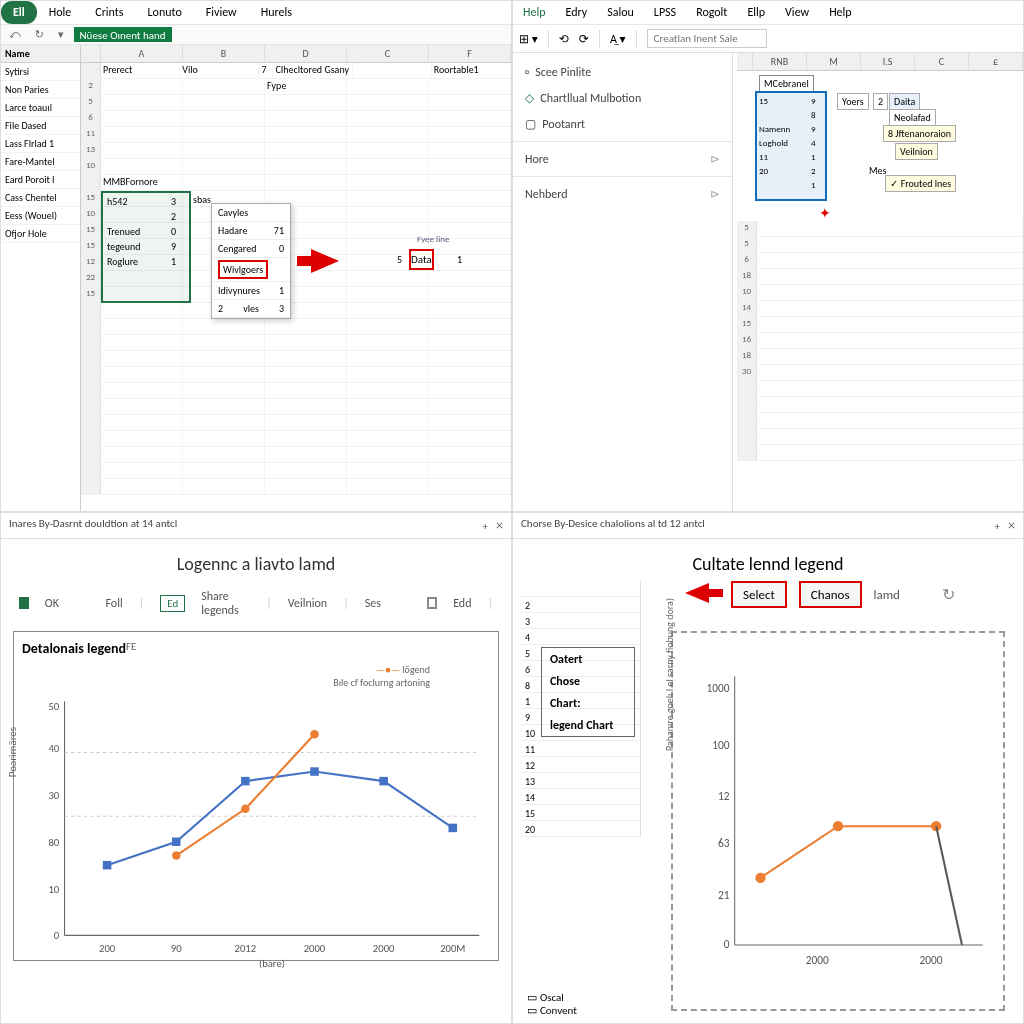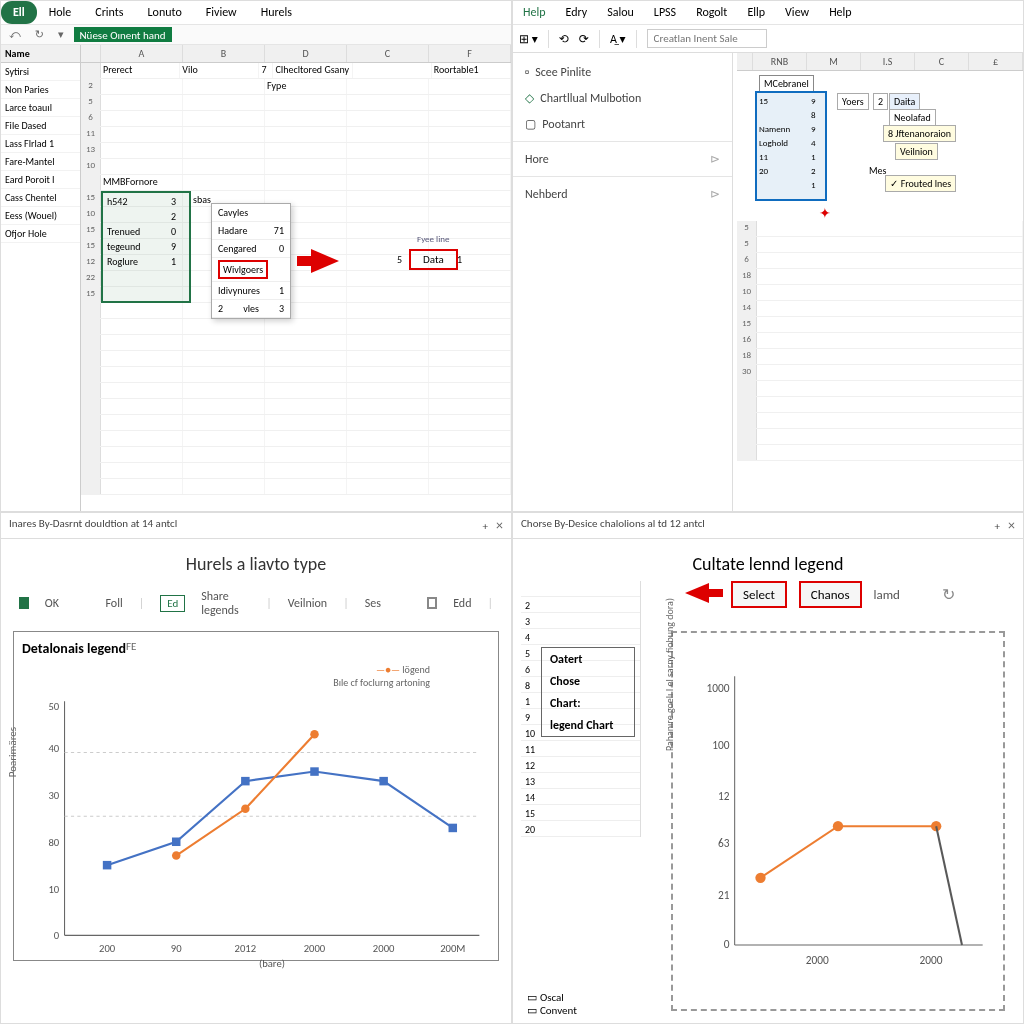--- a/index.html
+++ b/index.html
@@ -377,21 +377,21 @@
           <div class="prow">
               <span>2</span>
               <span>vles</span>
               <span>3</span>
             </div>
         </div>
 
         <div class="arrow-r" style="left:230px;top:186px"></div>
 
         <div style="position:absolute;left:316px;top:190px;font-size:10px">5</div>
-        <div class="redbox" style="position:absolute;left:328px;top:186px;font-size:11px;padding:2px 12px">Data</div>
+        <div class="redbox" style="position:absolute;left:328px;top:186px;font-size:11px;padding:2px 0">Data</div>
         <div style="position:absolute;left:376px;top:190px;font-size:10px">1</div>
         <div style="position:absolute;left:336px;top:170px;font-size:9px;color:#557">Fyee line</div>
       </div>
     </div>
   </div>
 </div>
 
 <div class="quad">
   <div class="tr-menu">
     <div class="mi help">Help</div>
@@ -542,21 +542,21 @@
       </div>
     </div>
   </div>
 </div>
 
 <div class="quad">
   <div class="panel-hdr">
     <span>Inares By-Dasrnt douldtion at 14 antcl</span>
     <span><span style="margin-right:8px">+</span><span class="x">×</span></span>
   </div>
-  <div class="chart-title">Hurels a liavto type</div>
+  <div class="chart-title">Logennc a liavto lamd</div>
   <div class="opts">
     <span class="chk"></span>
       <span>OK</span>
     <span style="width:20px"></span>
     <span>Foll</span>
     <span class="divv">|</span>
     <span class="btn-sm">Ed</span>
     <span>Share legends</span>
     <span class="divv">|</span>
     <span>Veilnion</span>

